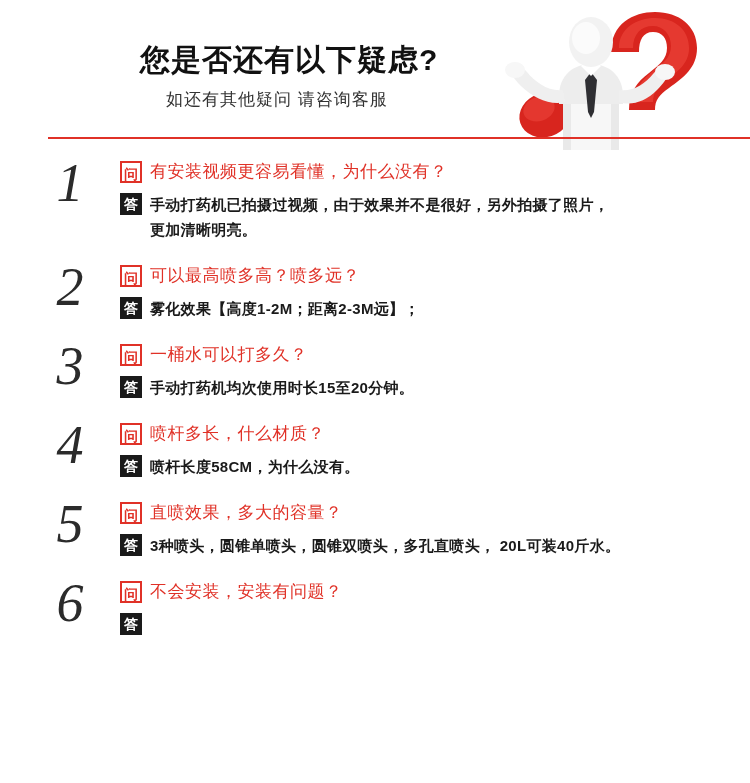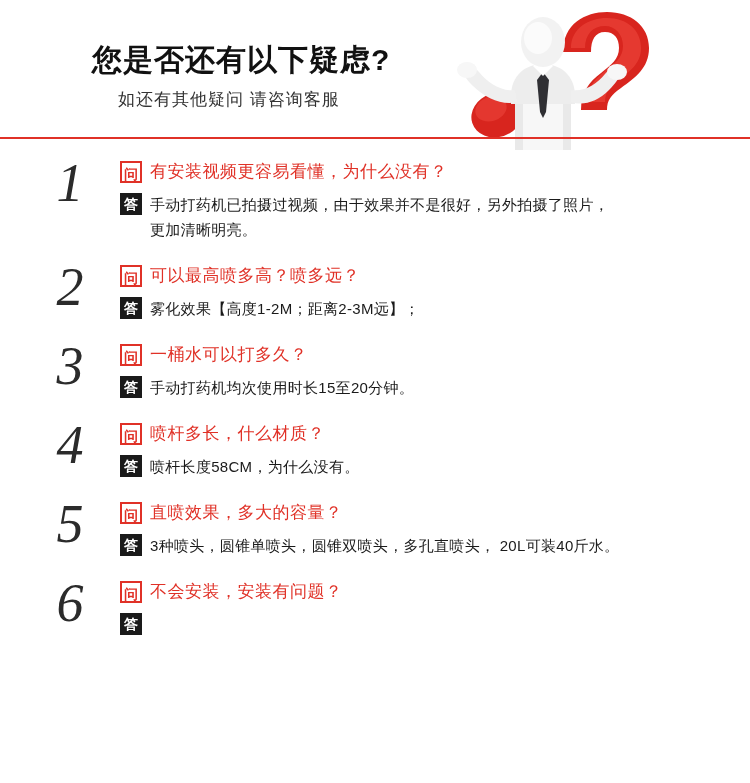--- a/index.html
+++ b/index.html
@@ -12,20 +12,21 @@
     background: #ffffff;
     font-family: "Liberation Sans", "DejaVu Sans", sans-serif;
     overflow: hidden;
     position: relative;
   }
 
   
   .header {
     position: relative;
     height: 140px;
+    margin-left: 48px;
   }
   .header-title {
     position: absolute;
     left: 92px;
     top: 40px;
     font-size: 30px;
     font-weight: bold;
     color: #111111;
     letter-spacing: 1px;
   }
@@ -120,20 +121,21 @@
     letter-spacing: 0.5px;
   }
   .a-text {
     font-size: 15px;
     color: #1a1a1a;
     line-height: 25px;
     letter-spacing: 0.3px;
   }
   .a-text .line {
     display: block;
+    font-weight: bold;
   }
 </style>
 </head>
 <body>
 
 <div class="header">
   <div class="header-title">您是否还有以下疑虑?</div>
   <div class="header-sub">如还有其他疑问 请咨询客服</div>
 
   <div class="mascot">

